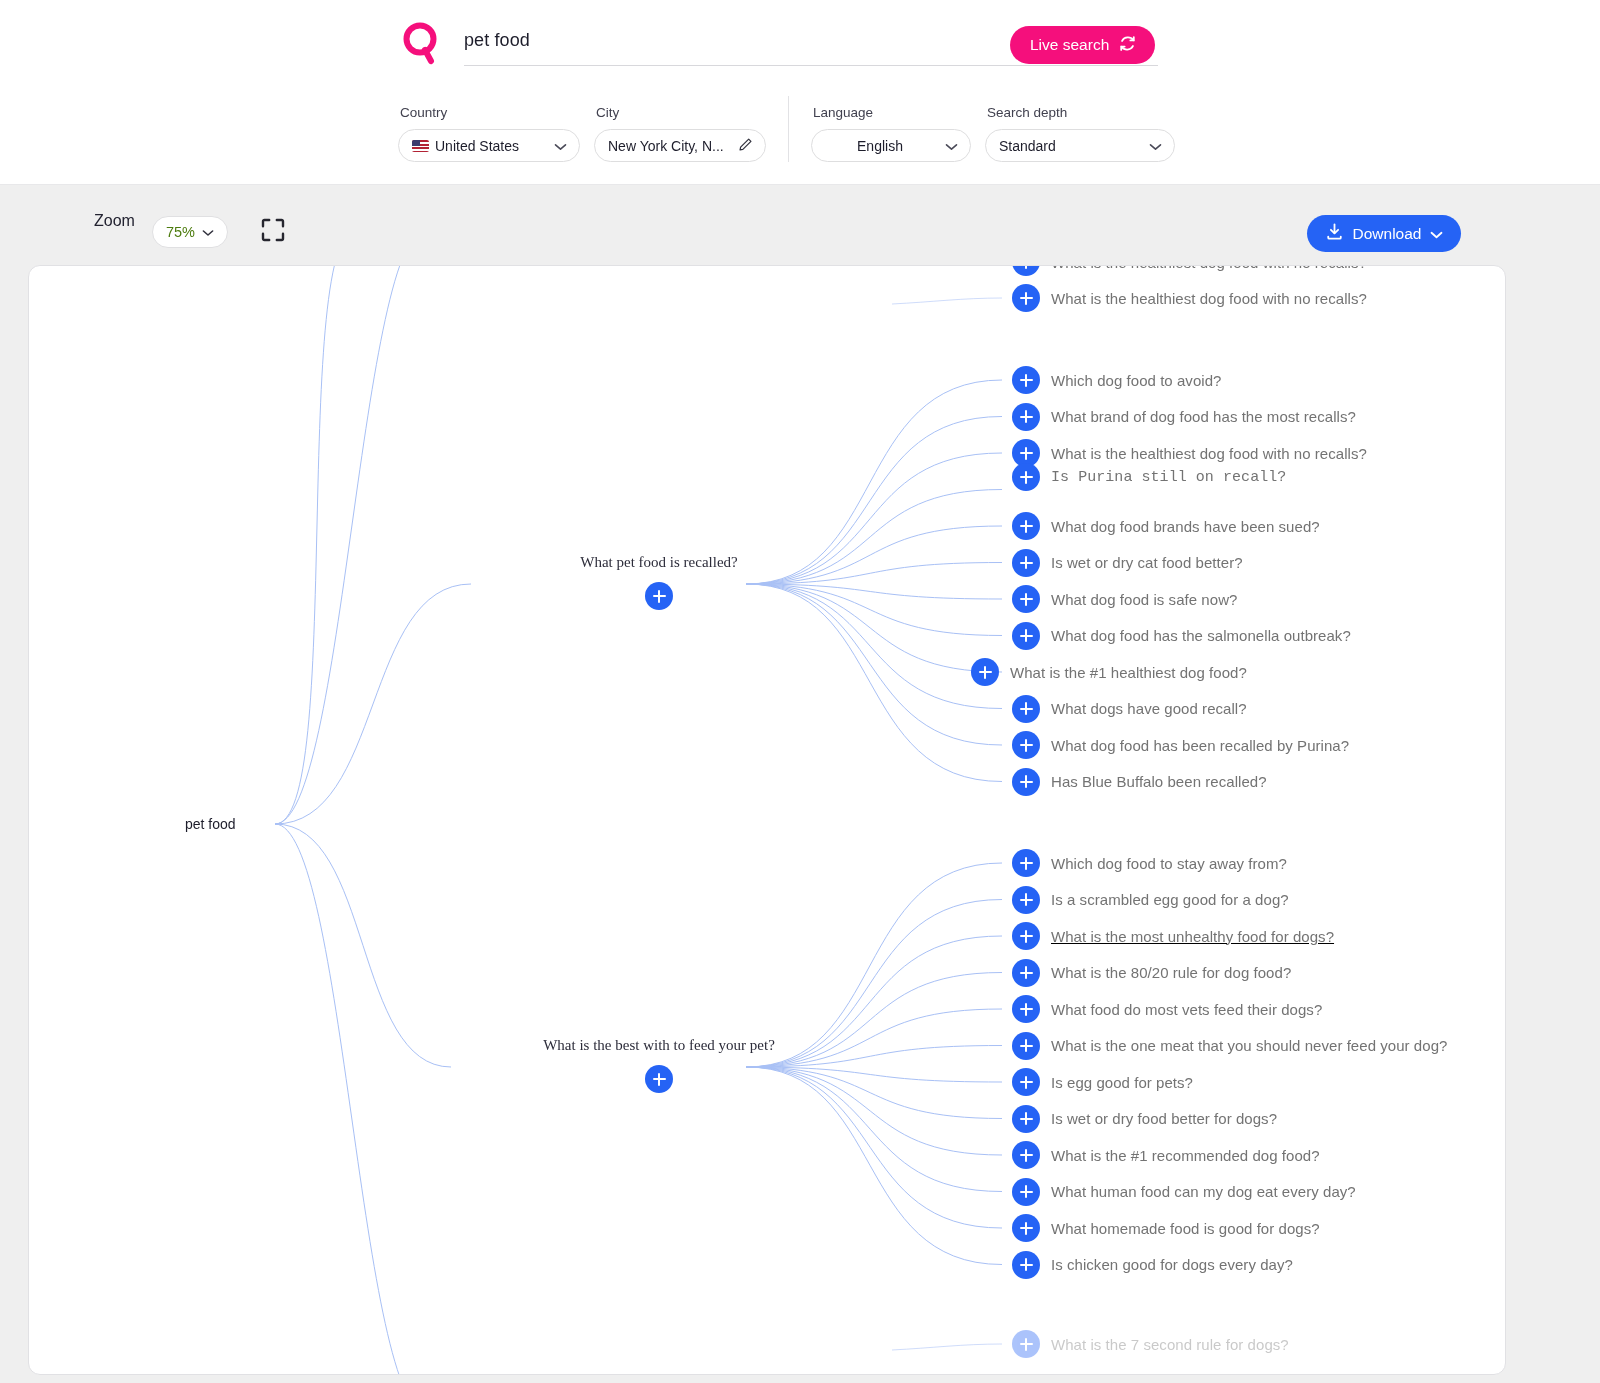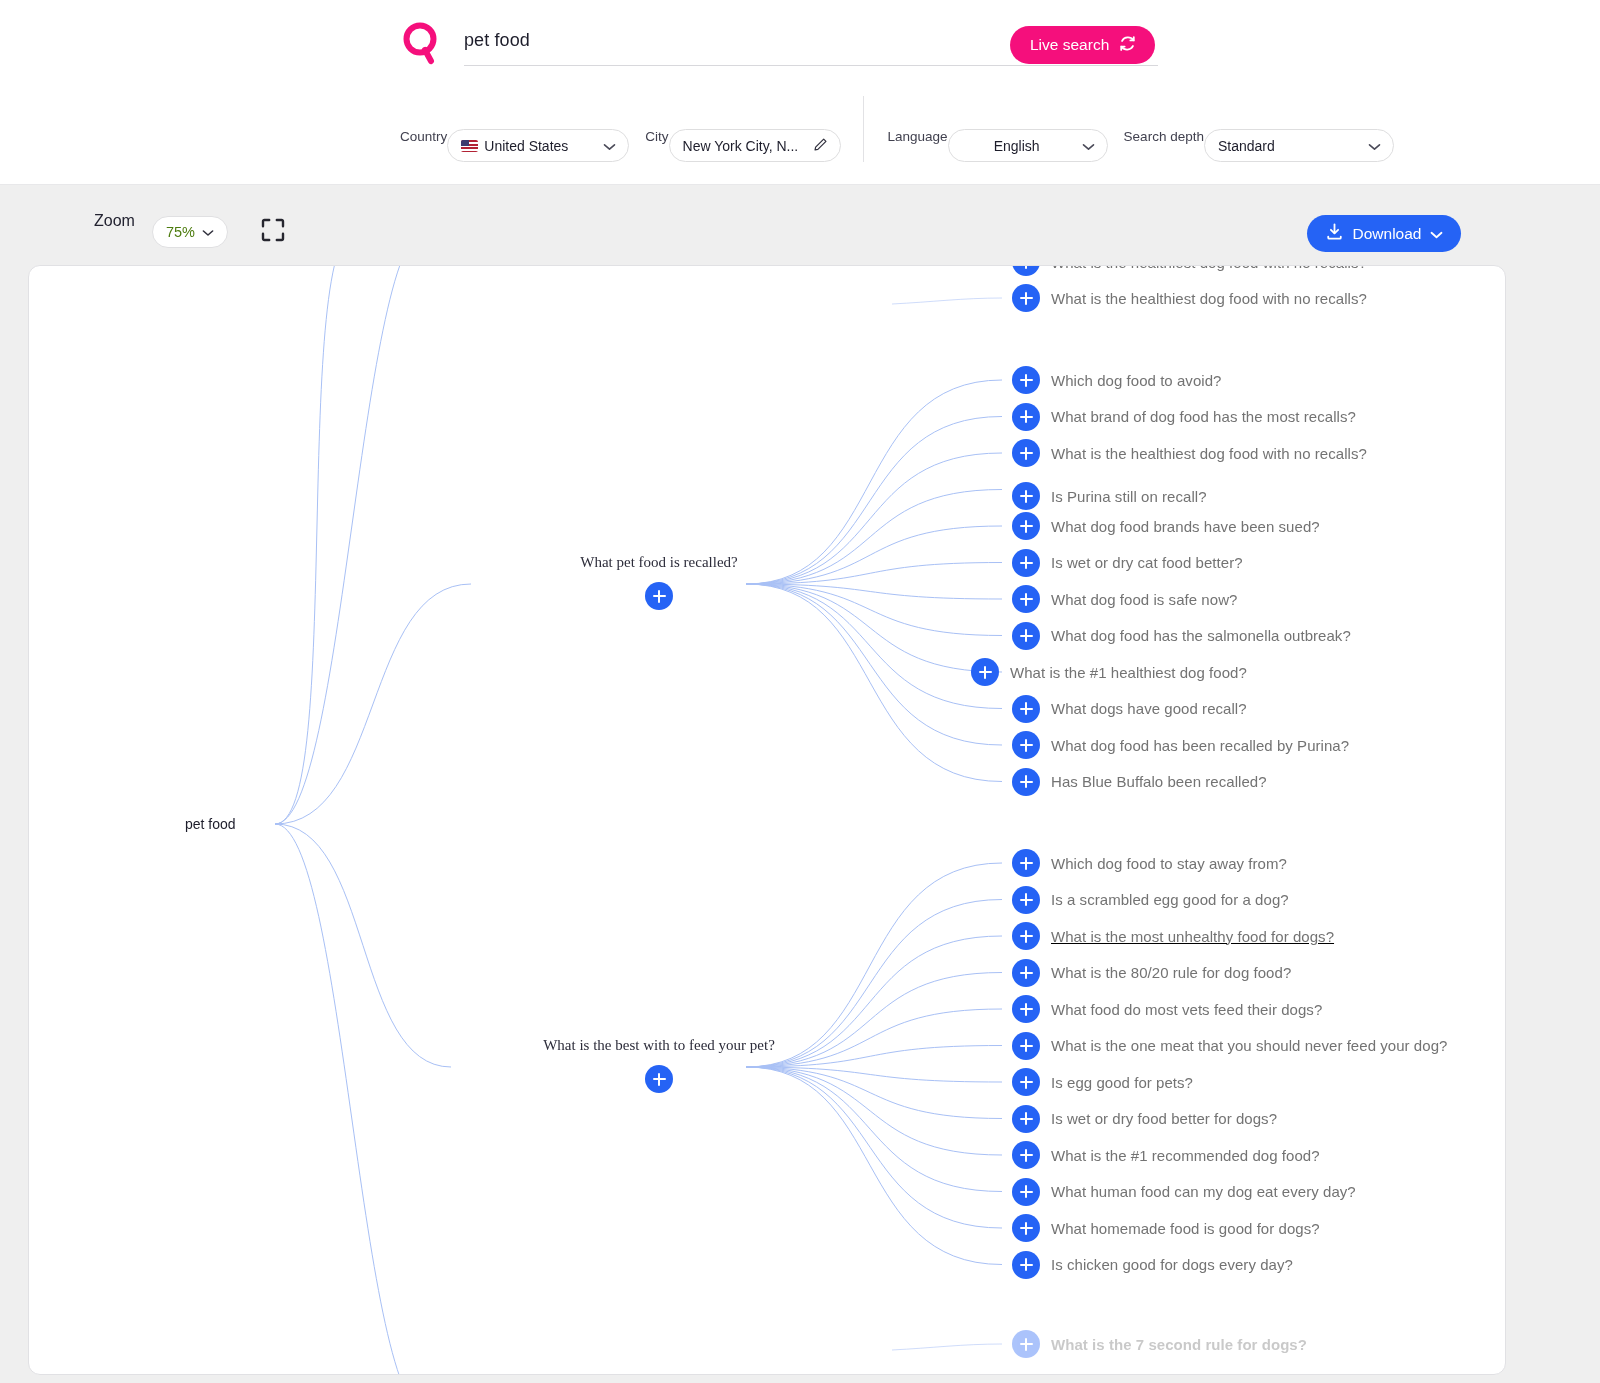--- a/index.html
+++ b/index.html
@@ -59,21 +59,21 @@
     color: #fff; font-size: 15.5px;
     border: none; cursor: pointer;
     white-space: nowrap;
   }
 
   
   .filters {
     position: absolute; left: 398px; top: 96px;
     display: flex; align-items: flex-end;
   }
-  .fgroup { display: flex; margin-right: 14px; }
+  .fgroup { display: flex; flex-direction: column; margin-right: 14px; }
   .flabel { font-size: 13.5px; color: #41414f; margin-bottom: 9px; padding-left: 2px; }
   .fctl {
     height: 33px; min-width: 100px;
     border: 1px solid #dededf; border-radius: 17px;
     background: #fff;
     display: flex; align-items: center;
     padding: 0 12px 0 13px;
     font-size: 14px; color: #1d1d2b;
     cursor: pointer; white-space: nowrap;
   }
@@ -173,21 +173,21 @@
     display: flex; flex-direction: column; align-items: center; font-family: Liberation Serif, serif;
   }
   .branch-label {
     font-size: 15px; color: #2c2c3a; white-space: nowrap;
     margin-bottom: 11px;
   }
   .root-node {
     position: absolute;
     font-size: 14px; color: #1d1d2b; white-space: nowrap;
   }
-  .faded { opacity: .38; font-weight: bold; }
+  .faded { opacity: .38; }
 </style>
 </head>
 <body>
 
 <div class="topbar">
 
   <div class="search-row">
     <span class="search-glass">
       <svg width="42" height="46" viewBox="0 0 42 46">
         <circle cx="20" cy="19" r="13.5" fill="none" stroke="#f50f7c" stroke-width="6"></circle>
@@ -367,21 +367,21 @@
           <span class="leaf-label">Which dog food to avoid?</span>
         </div>
         <div class="node" style="left: 983px; top: 136.5px;">
           <span class="plus"></span>
           <span class="leaf-label">What brand of dog food has the most recalls?</span>
         </div>
         <div class="node" style="left: 983px; top: 173px;">
           <span class="plus"></span>
           <span class="leaf-label">What is the healthiest dog food with no recalls?</span>
         </div>
-        <div class="node" style="left: 983px; top: 216px;">
+        <div class="node" style="left: 983px; top: 197px; font-family: Liberation Mono, monospace;">
           <span class="plus"></span>
           <span class="leaf-label">Is Purina still on recall?</span>
         </div>
         <div class="node" style="left: 983px; top: 246px;">
           <span class="plus"></span>
           <span class="leaf-label">What dog food brands have been sued?</span>
         </div>
         <div class="node" style="left: 983px; top: 282.5px;">
           <span class="plus"></span>
           <span class="leaf-label">Is wet or dry cat food better?</span>

